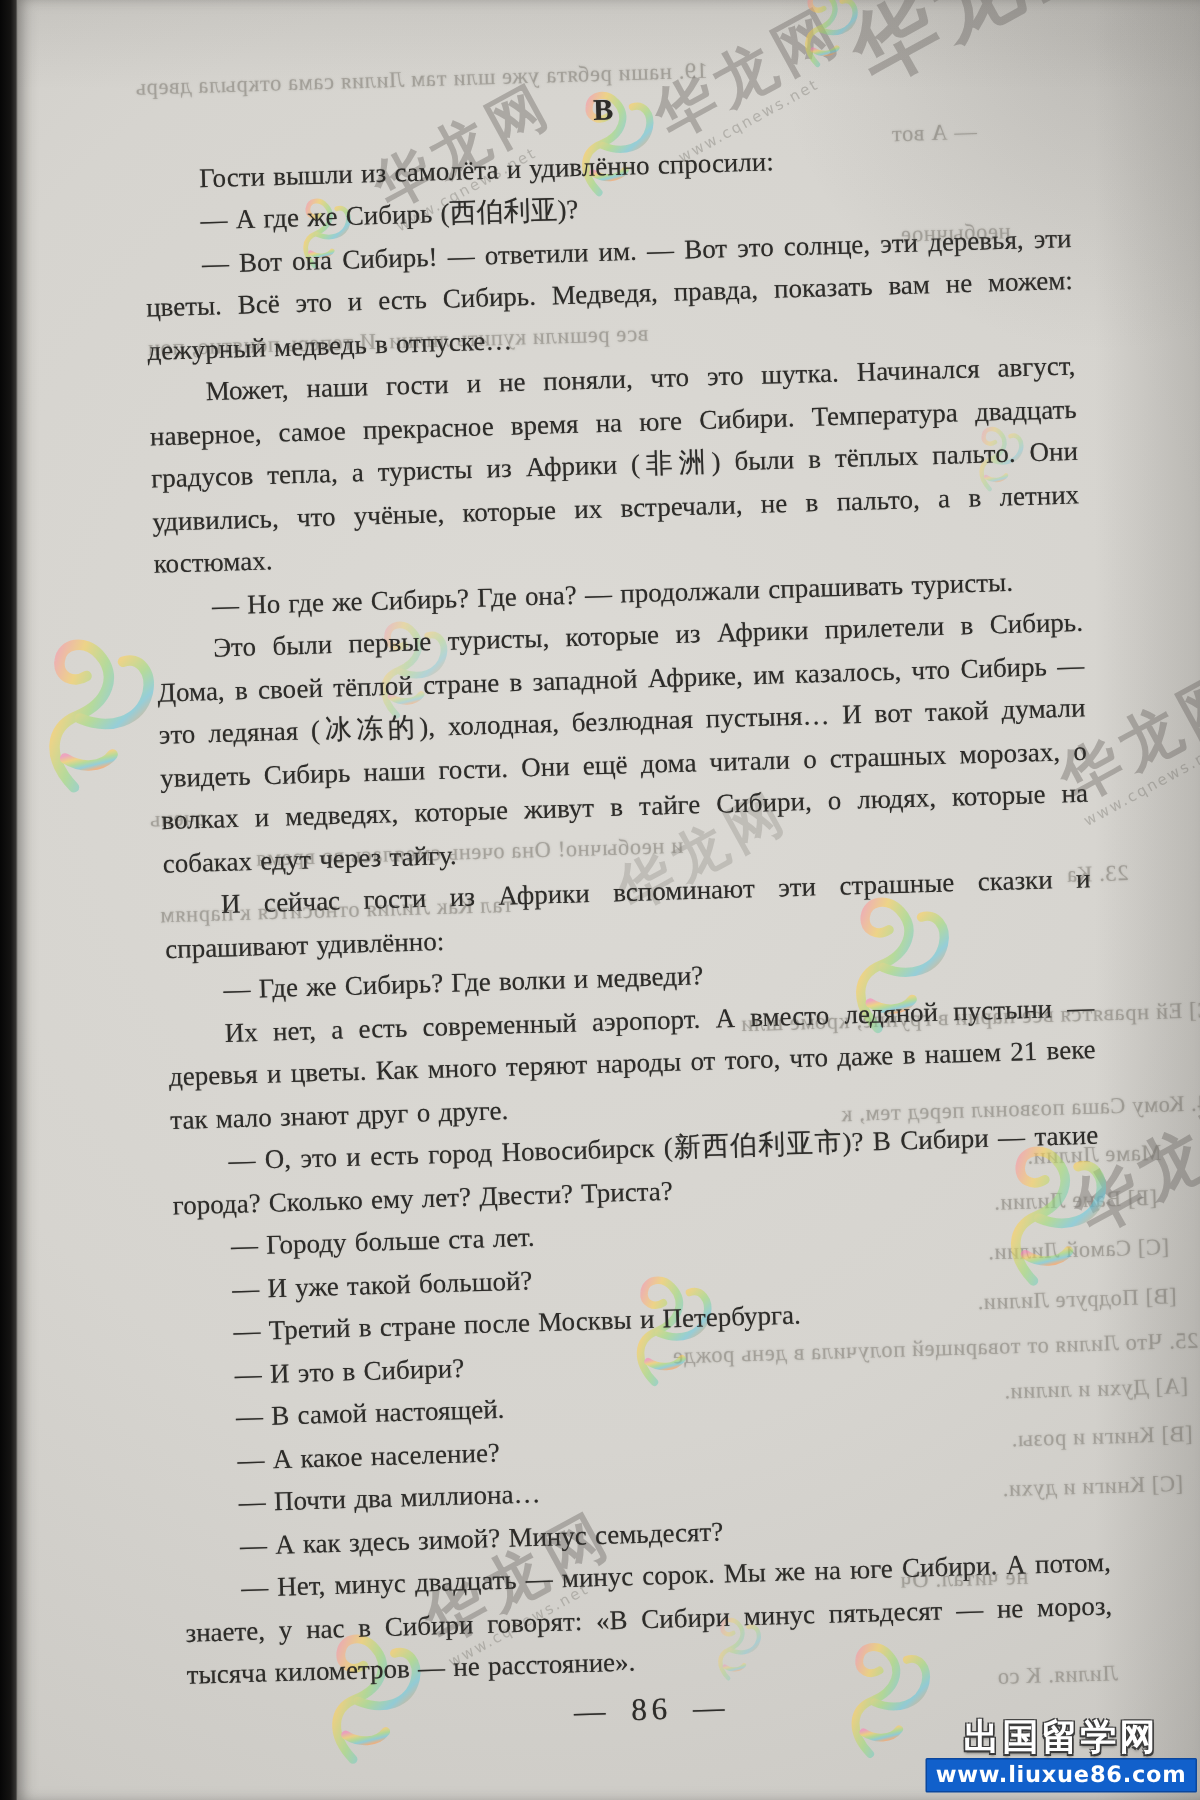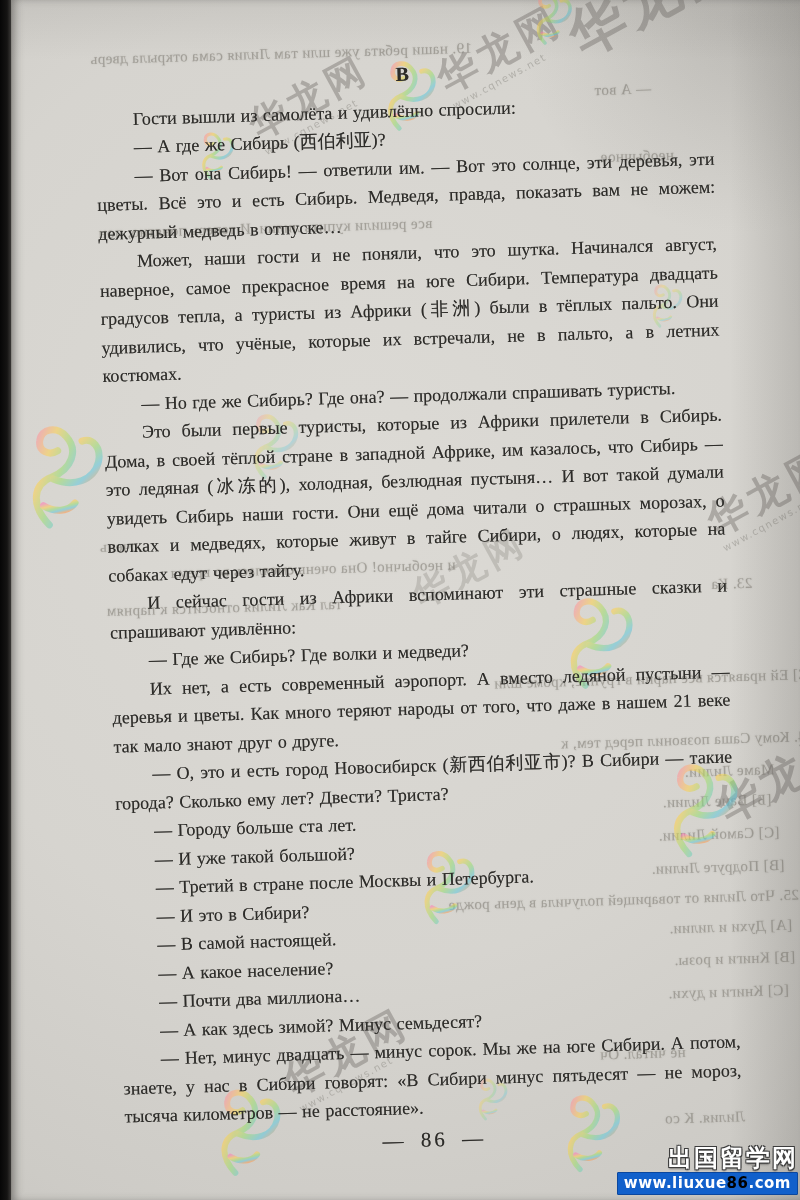--- a/index.html
+++ b/index.html
@@ -75,29 +75,28 @@
   .swirl{position:absolute;overflow:visible;opacity:.55;}
   .swirl.faint{opacity:.32;}
 
   
   .liuxue{position:absolute;right:2px;bottom:5px;text-align:center;}
   .liuxue-name{
     font-family:"DejaVu Sans", sans-serif;font-weight:bold;
     font-size:24px;color:#ffffff;letter-spacing:2px;line-height:26px;
     text-shadow:-1px -1px 0 #3c3c3c,1px -1px 0 #3c3c3c,-1px 1px 0 #3c3c3c,
                  1px 1px 0 #3c3c3c,0 2px 2px rgba(0,0,0,.4);
-    text-align:right;
   }
   .liuxue-bar{
     margin-top:1px;background:#1160cb;border:1px solid #0b479e;
     padding:1px 6px 2px;border-radius:1px;
     font-family:"DejaVu Sans", sans-serif;font-weight:bold;font-size:15px;
     color:#ffffff;letter-spacing:.5px;
   }
-  .liuxue-bar .num{color:#000000;text-align:right;}
+  .liuxue-bar .num{color:#ffffff;text-align:right;}
 </style>
 </head>
 <body>
 
 <svg width="0" height="0" style="position:absolute" aria-hidden="true">
   <defs>
     <linearGradient id="rainbow" x1="0" y1="0" x2="1" y2="1">
       <stop offset="0" stop-color="#ff7fb2"></stop>
       <stop offset=".3" stop-color="#ffd24d"></stop>
       <stop offset=".55" stop-color="#9ade6f"></stop>

